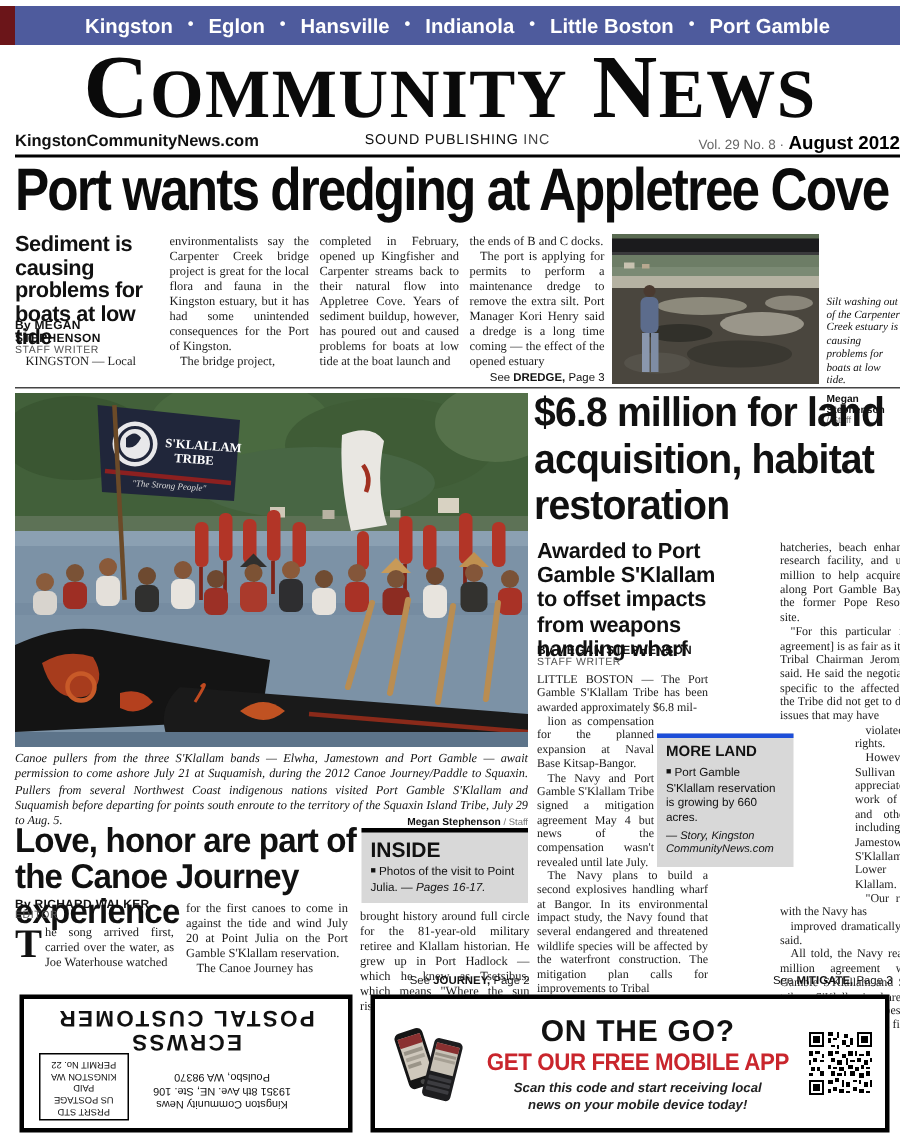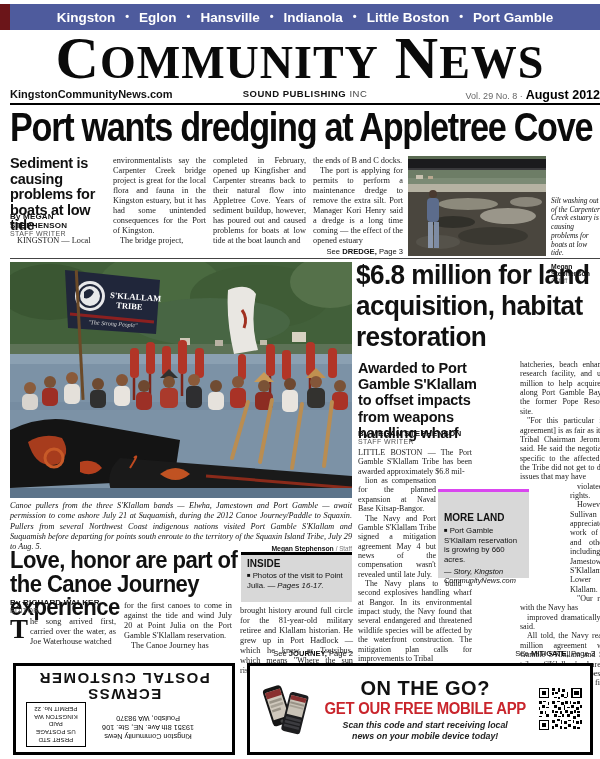--- a/index.html
+++ b/index.html
@@ -21,21 +21,21 @@
   .masthead{position:absolute;left:0;top:28px;width:600px;height:60px;
     display:flex;align-items:baseline;justify-content:center;
     font-family:"Liberation Serif",serif;font-weight:bold;color:#0a0a0a;letter-spacing:1px;}
   .masthead .big{font-size:60px;line-height:1;}
   .masthead .small{font-size:46px;line-height:1;}
   .masthead .gap{width:16px;}
 
   .inforow{position:absolute;left:10px;top:88px;width:590px;height:14px;font-size:11px;}
   .inforow .site{position:absolute;left:0;top:0;font-weight:bold;font-size:11px;}
   .inforow .pub{position:absolute;left:0;right:0;text-align:center;font-size:9.5px;letter-spacing:.5px;}
-  .inforow .pub b{font-weight:bold;}
+  .inforow .pub b{font-weight:normal;}
   .inforow .pub span{color:#444;text-align:right;}
   .inforow .vol{position:absolute;right:0;top:0;font-size:9px;color:#666;}
   .inforow .vol b{color:#000;font-size:12.5px;margin-left:3px;}
   .rule-masthead{position:absolute;left:10px;top:103px;width:590px;height:2px;background:#000;}
 
   
   .lead-headline{position:absolute;left:10px;top:105px;width:690px;font-weight:bold;
     font-size:40px;letter-spacing:-1.5px;white-space:nowrap;color:#0b0b0b;
     transform:scaleX(.855);transform-origin:left top;}
 
@@ -69,21 +69,21 @@
   .canoe-photo{position:absolute;left:10px;top:262px;width:342px;height:236px;}
   .canoe-cap{position:absolute;left:10px;top:501px;width:342px;}
   .canoe-cap .cap{font-family:"Liberation Serif",serif;font-style:italic;font-size:8.2px;line-height:1.25;text-align:justify;}
   .canoe-credit{position:absolute;right:0;bottom:0;text-align:right;background:#fff;padding-left:4px;}
 
   
   .j-headline{position:absolute;left:10px;top:549px;width:245px;font-weight:bold;
     font-size:23px;line-height:1.03;letter-spacing:-.6px;transform:scaleX(.96);transform-origin:left top;}
   .inside-box{position:absolute;left:241px;top:552px;width:111px;height:50px;
     background:var(--box-gray);border-top:3px solid #000;padding:3px 6px;}
-  .inside-box .btitle{font-weight:bold;font-size:10px;margin-bottom:2px;}
+  .inside-box .btitle{font-weight:bold;font-size:14px;margin-bottom:2px;}
   .inside-box .bitem{font-size:7.8px;line-height:1.25;}
   .inside-box .pages{font-style:italic;}
   .sq{font-size:6px;position:relative;top:-1px;margin-right:2px;}
 
   .j-by{position:absolute;left:10px;top:598px;width:106px;}
   .j-c1{position:absolute;left:10px;top:617px;width:106px;}
   .dropcap{float:left;font-family:"Liberation Serif",serif;font-weight:bold;font-size:27px;line-height:.85;
     margin:1px 2px 0 0;}
   .j-c2{position:absolute;left:124px;top:601px;width:108px;}
   .j-c3{position:absolute;left:240px;top:606px;width:113px;}
@@ -94,21 +94,21 @@
     font-size:27.5px;line-height:1.12;letter-spacing:-.6px;transform:scaleX(.95);transform-origin:left top;}
   .m-sub{position:absolute;left:358px;top:360px;width:120px;font-weight:bold;
     font-size:14.5px;line-height:1.12;letter-spacing:-.2px;}
   .m-by{position:absolute;left:358px;top:429px;width:114px;}
   .m-c1{position:absolute;left:358px;top:448px;width:114px;}
   .m-c2{position:absolute;left:480px;top:360px;width:115px;margin-left:40px;}
   .m-c1 .bp,.m-c2 .bp{font-size:8px;line-height:1.17;}
   .wrapR{float:right;width:36px;height:92px;}
   .wrapL{float:left;width:50px;height:116px;}
   .moreland{position:absolute;left:438px;top:489px;width:91px;height:89px;
-    background:var(--box-gray);border-top:3px solid #d946ef;padding:20px 6px;}
+    background:var(--box-gray);border-top:3px solid #1d4ed8;padding:4px 6px;}
   .moreland .btitle{font-weight:bold;font-size:10px;margin-bottom:3px;}
   .moreland .bitem{font-size:7.8px;line-height:1.25;margin-bottom:3px;}
   .moreland .bsrc{font-size:7.4px;font-style:italic;line-height:1.2;}
   .m-jump{position:absolute;left:480px;top:649px;width:115px;}
 
   
   .mailbox{position:absolute;left:13px;top:663px;width:222px;height:92px;border:3px solid #000;background:#fff;}
   .mail-rot{position:absolute;left:0;top:0;right:0;bottom:0;transform:rotate(180deg);
     display:flex;flex-direction:column;justify-content:space-between;padding:5px 10px 4px;}
   .mail-row{display:flex;justify-content:space-between;align-items:flex-start;}

